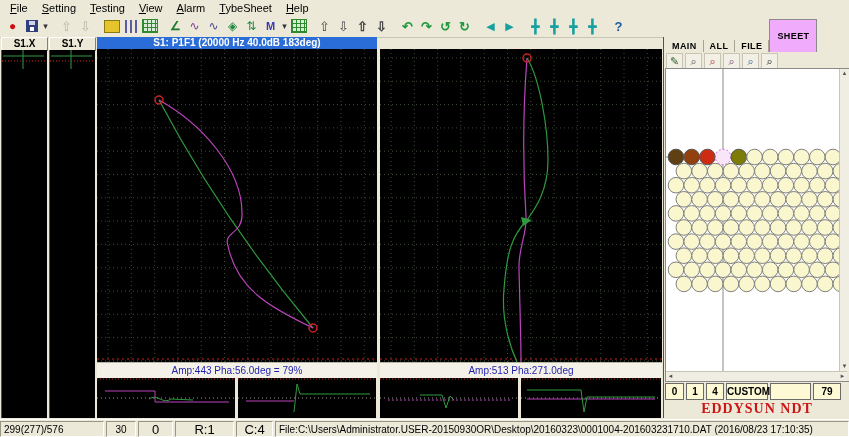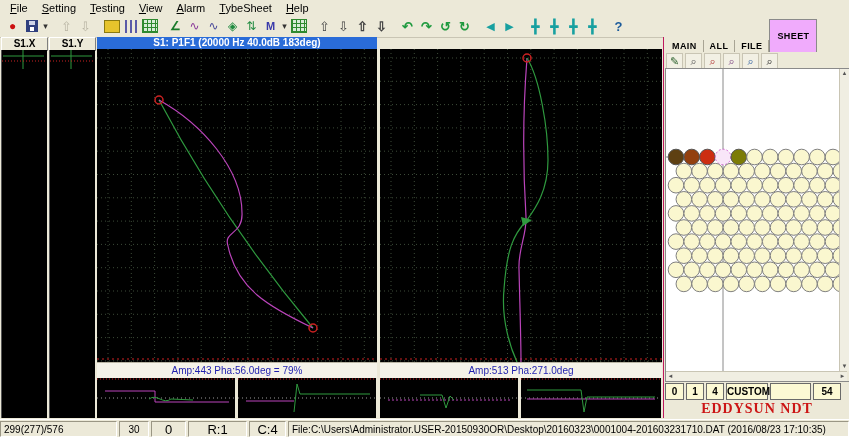--- a/index.html
+++ b/index.html
@@ -64,21 +64,21 @@
   .fcell:nth-child(4){width:40px;}
   .fcell:nth-child(5){width:39px;}
   .fcell:nth-child(6){width:26px;}
   #brand{position:absolute;left:0;top:364px;width:186px;text-align:center;font-family:"Liberation Serif",serif;
          font-weight:bold;font-size:14px;color:#cc1515;letter-spacing:1px;}
   
   #statusbar{position:absolute;left:0;top:419px;width:849px;height:18px;background:#ece9d8;display:flex;
              align-items:stretch;padding-top:1px;box-sizing:border-box;border-top:1px solid #fff;}
   .sfield{border:1px solid;border-color:#9a9684 #fff #fff #9a9684;margin-right:2px;font-size:10px;
           line-height:15px;padding:0 3px;white-space:nowrap;overflow:hidden;box-sizing:border-box;}
-  .sfield.f0{width:117px;}
+  .sfield.f0{width:104px;}
   .sfield.f1{width:30px;text-align:center;}
   .sfield.f2{width:35px;text-align:center;font-size:13px;}
   .sfield.f3{width:59px;text-align:center;font-size:13px;}
   .sfield.f4{width:37px;text-align:center;font-size:13px;}
   .sfield.f5{flex:1;margin-right:0;}
 </style>
 </head>
 <body>
 
 <div id="app">
@@ -418,21 +418,21 @@
         <span class="sarrow" style="left:0;">◄</span>
         <span class="sarrow" style="right:0;">►</span>
       </div>
     </div>
     <div id="fcells">
         <span class="fcell">0</span>
         <span class="fcell">1</span>
         <span class="fcell">4</span>
         <span class="fcell">CUSTOM</span>
         <span class="fcell"></span>
-        <span class="fcell">54</span>
+        <span class="fcell">79</span>
       </div>
     <div id="brand">EDDYSUN NDT</div>
   </div>
 
   <div id="statusbar">
       <span class="sfield f0">299(277)/576</span>
       <span class="sfield f1">30</span>
       <span class="sfield f2">0</span>
       <span class="sfield f3">R:1</span>
       <span class="sfield f4">C:4</span>

